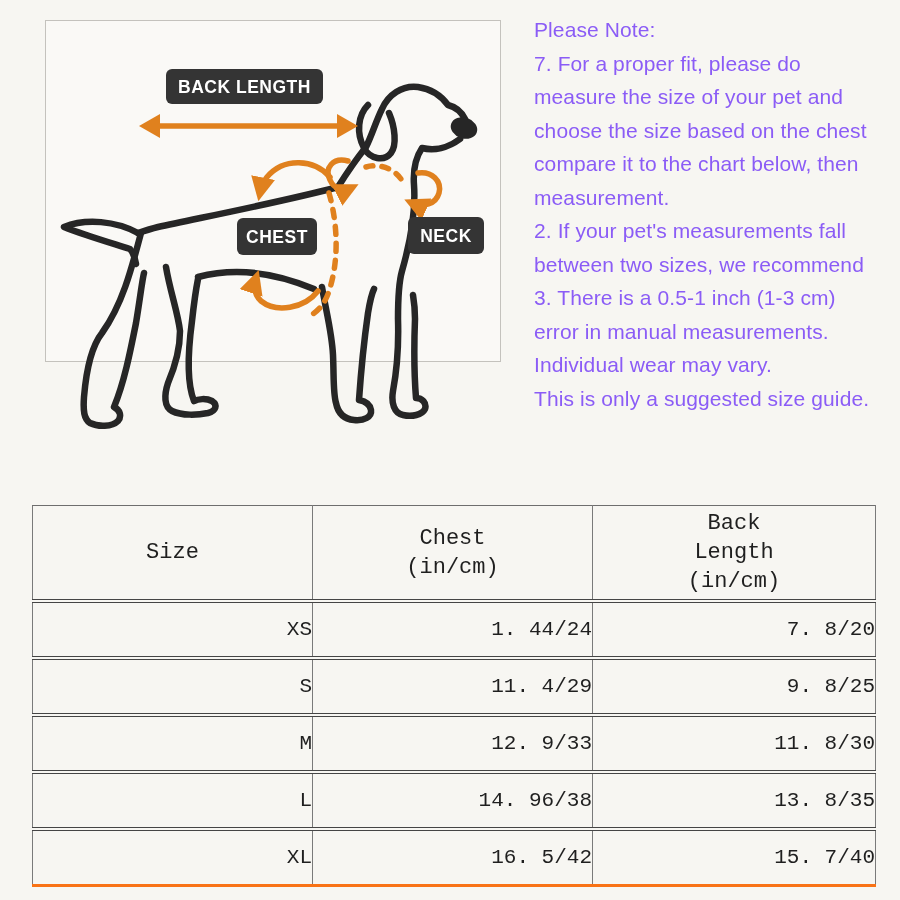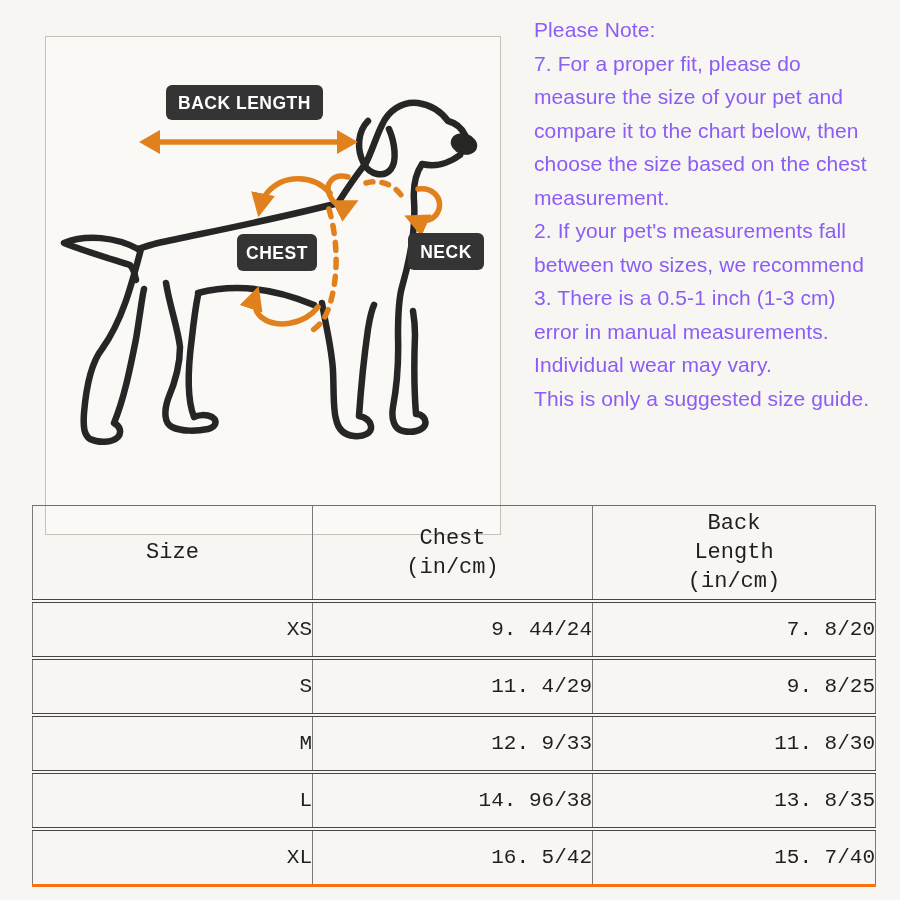--- a/index.html
+++ b/index.html
@@ -1,22 +1,22 @@
 <!DOCTYPE html>
 <html><head>
 <meta charset="utf-8">
 <style>
   html,body{margin:0;padding:0;}
   body{width:900px;height:900px;overflow:hidden;background:#f7f6f2;
        font-family:"Liberation Sans", sans-serif;}
   #stage{position:relative;width:900px;height:900px;background:#f7f6f2;}
 
   
-  .diagram-box{position:absolute;left:45px;top:20px;width:456px;height:499px;
-    background:#faf9f6;border:1px solid #c4c2bd;box-sizing:border-box;margin-top:16px;}
+  .diagram-box{position:absolute;left:45px;top:20px;width:456px;height:342px;
+    background:#faf9f6;border:1px solid #c4c2bd;box-sizing:border-box;}
   .diagram-box svg{display:block;}
 
   
   .note{position:absolute;left:534px;top:13px;width:362px;
     font-size:21px;line-height:33.5px;color:#8b5cf6;letter-spacing:0.1px;}
   .note .ln{white-space:nowrap;}
 
   
   .size-table{position:absolute;left:32px;top:505px;width:843px;
     border-collapse:collapse;table-layout:fixed;
@@ -105,22 +105,22 @@
           <text x="400" y="221" font-size="17.5" fill="#ffffff" letter-spacing="0.5">NECK</text>
         </g>
       </g>
     </svg>
   </div>
 
   <div class="note">
     <div class="ln">Please Note:</div>
     <div class="ln">7. For a proper fit, please do</div>
     <div class="ln">measure the size of your pet and</div>
+    <div class="ln">choose the size based on the chest</div>
     <div class="ln">compare it to the chart below, then</div>
-    <div class="ln">choose the size based on the chest</div>
     <div class="ln">measurement.</div>
     <div class="ln">2. If your pet's measurements fall</div>
     <div class="ln">between two sizes, we recommend</div>
     <div class="ln">3. There is a 0.5-1 inch (1-3 cm)</div>
     <div class="ln">error in manual measurements.</div>
     <div class="ln">Individual wear may vary.</div>
     <div class="ln">This is only a suggested size guide.</div>
   </div>
 
   <table class="size-table">
@@ -141,21 +141,21 @@
         <th>
           <span class="hdr-line">Back</span>
           <span class="hdr-line">Length</span>
           <span class="hdr-line">(in/cm)</span>
         </th>
       </tr>
     </thead>
     <tbody>
       <tr>
         <td>XS</td>
-        <td>9. 44/24</td>
+        <td>1. 44/24</td>
         <td>7. 8/20</td>
       </tr>
       <tr>
         <td>S</td>
         <td>11. 4/29</td>
         <td>9. 8/25</td>
       </tr>
       <tr>
         <td>M</td>
         <td>12. 9/33</td>

